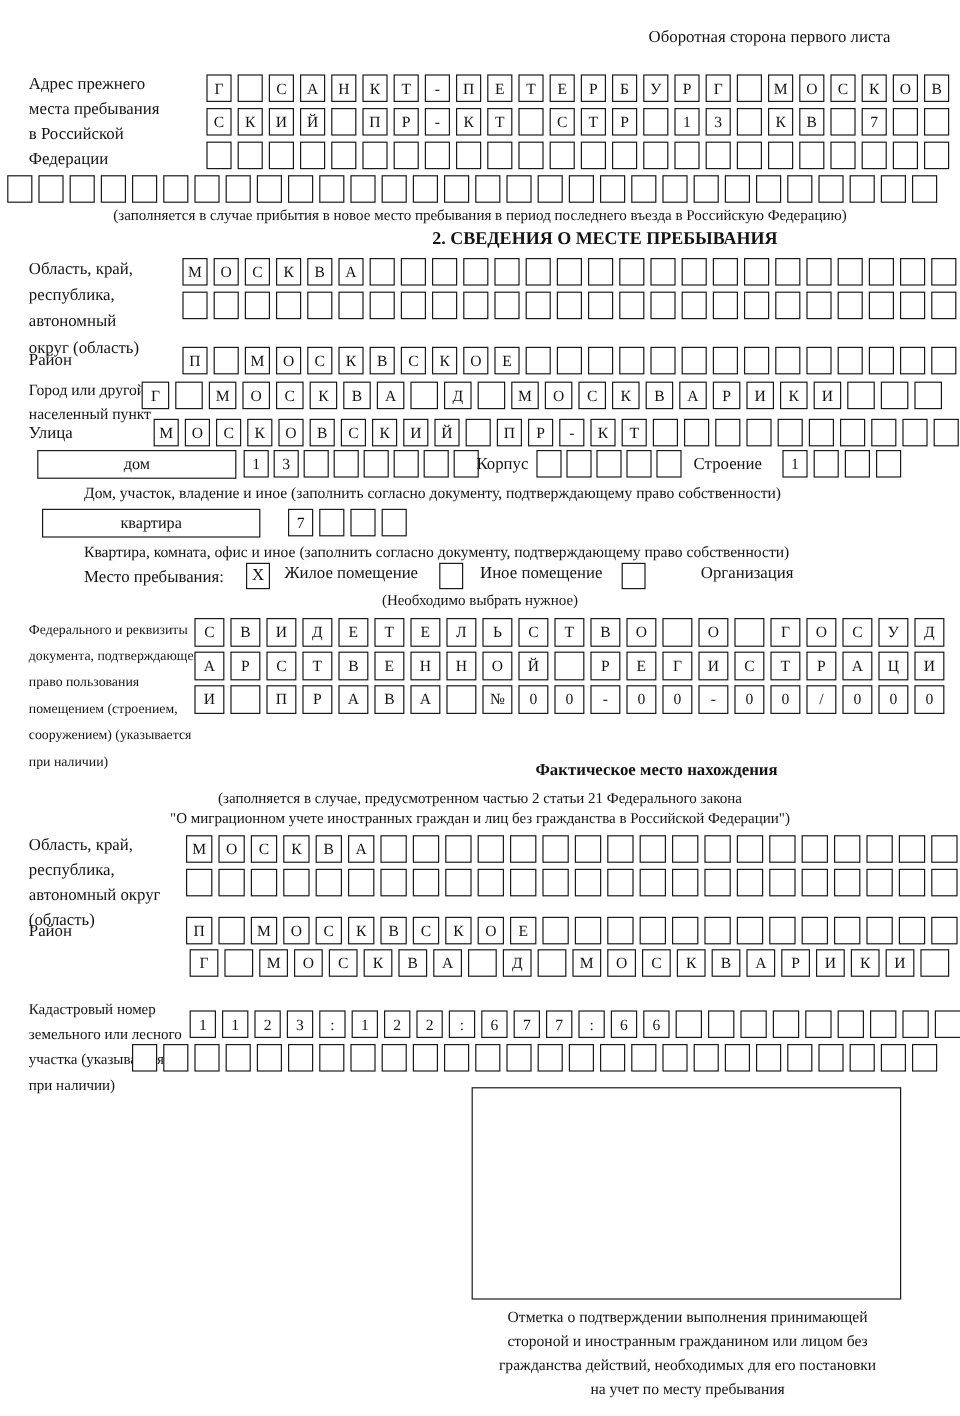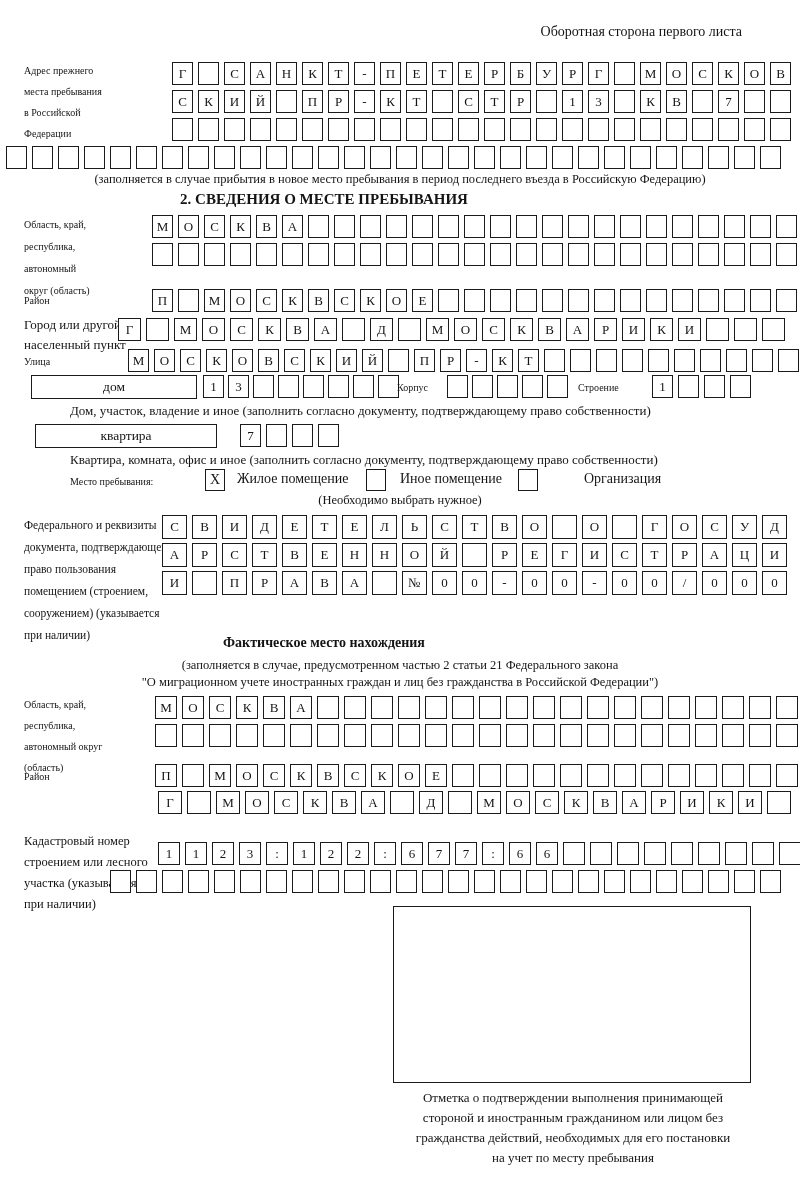--- a/index.html
+++ b/index.html
@@ -1,25 +1,25 @@
 <!DOCTYPE html>
 <html><head>
 <meta charset="utf-8">
 <style>
   html,body{margin:0;padding:0;background:#fff;}
   .page{position:relative;width:800px;height:1180px;background:#ffffff;overflow:hidden;
         font-family:"Liberation Serif","DejaVu Serif",serif;color:#141414;}
   .abs{position:absolute;}
-  .lbl{font-size:10px;line-height:21px;}
+  .lbl{font-size:14px;line-height:21px;}
   .lbl div{white-space:nowrap;}
   .lbl.sm{font-size:11.5px;line-height:22px;}
   .lbl.md{font-size:12.5px;line-height:21px;}
   .note{font-size:13px;text-align:center;width:800px;left:0;}
   .note.sm{font-size:12.5px;}
-  .title{font-weight:bold;text-align:center;width:648px;left:0;font-size:15px;}
+  .title{font-weight:bold;text-align:right;width:648px;left:0;font-size:15px;}
   .title.sub{font-size:14px;}
   .cells{display:flex;gap:5px;}
   .cells.g4{gap:4px;}
   .cell{flex:0 0 21px;width:21px;height:23px;box-sizing:border-box;border:1.6px solid #1b1b1b;
         display:flex;align-items:center;justify-content:center;font-size:13px;background:#fff;}
   .c22 .cell{flex-basis:22px;width:22px;}
   .c23 .cell{flex-basis:23px;width:23px;}
   .c24 .cell{flex-basis:24px;width:24px;}
   .c25 .cell{flex-basis:25px;width:25px;height:24px;}
   .wbox{box-sizing:border-box;height:24px;border:1.7px solid #1b1b1b;display:flex;
@@ -544,21 +544,21 @@
       <span class="cell">А</span>
       <span class="cell">Р</span>
       <span class="cell">И</span>
       <span class="cell">К</span>
       <span class="cell">И</span>
       <span class="cell"></span>
     </div>
 
   <div class="abs lbl md" style="left:24px;top:831px;width:140px;">
       <div>Кадастровый номер</div>
-      <div>строением или лесного</div>
+      <div>земельного или лесного</div>
       <div>участка (указывается</div>
       <div>при наличии)</div>
     </div>
   <div class="abs cells c22" style="left:158px;top:842px;">
       <span class="cell">1</span>
       <span class="cell">1</span>
       <span class="cell">2</span>
       <span class="cell">3</span>
       <span class="cell">:</span>
       <span class="cell">1</span>

